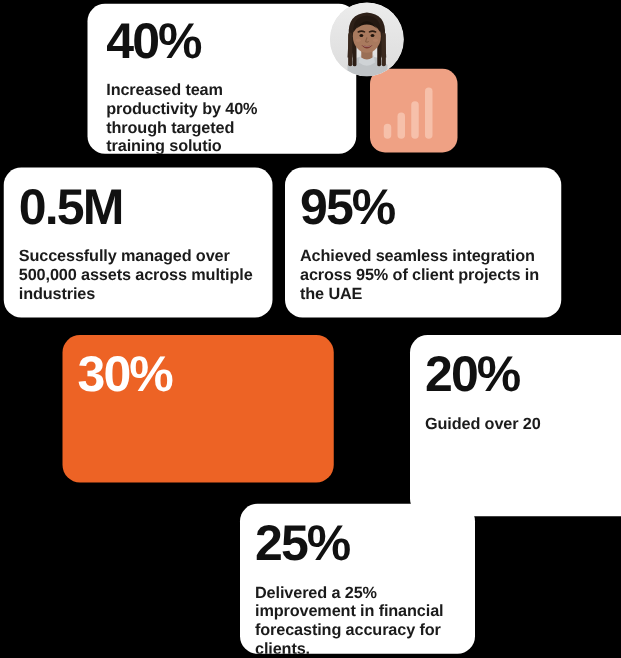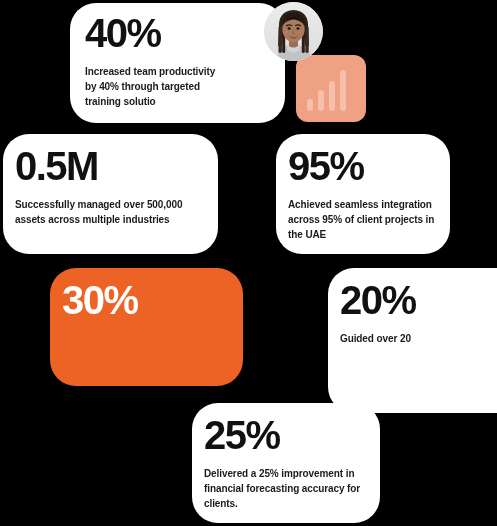--- a/index.html
+++ b/index.html
@@ -17,21 +17,21 @@
   #stage {
     position: relative;
     width: 497px;
     height: 526px;
     background: #000000;
   }
 
   .card {
     position: absolute;
     box-sizing: border-box;
-    border-radius: 26px;
+    border-radius: 14px;
     background: #ffffff;
     overflow: hidden;
   }
   .card.orange {
     background: #ED6325;
   }
 
   .card-inner {
     position: absolute;
     left: 12px;
@@ -49,21 +49,21 @@
     margin: 0;
     white-space: nowrap;
   }
   .card.orange .stat-value {
     color: #ffffff;
   }
 
   .stat-desc {
     font-family: "Liberation Sans", sans-serif;
     font-weight: bold;
-    font-size: 10px;
+    font-size: 13px;
     line-height: 15px;
     letter-spacing: -0.1px;
     color: #1b1b1b;
     margin: 0;
     padding-top: 9px;
   }
   .card.orange .stat-desc {
     color: #ffffff;
     font-weight: bold;
   }
@@ -176,28 +176,28 @@
     </svg>
   </div>
 
   <div class="card" id="card-assets" style="left:3px; top:134px; width:215px; height:120px;">
     <div class="card-inner">
       <p class="stat-value">0.5M</p>
       <p class="stat-desc">Successfully managed over 500,000 assets across multiple industries</p>
     </div>
   </div>
 
-  <div class="card" id="card-integration" style="left:228px; top:134px; width:174px; height:120px;margin-left:48px;">
+  <div class="card" id="card-integration" style="left:228px; top:134px; width:221px; height:120px;">
     <div class="card-inner">
       <p class="stat-value">95%</p>
       <p class="stat-desc">Achieved seamless integration across 95% of client projects in the UAE</p>
     </div>
   </div>
 
-  <div class="card orange" id="card-compliance" style="left:50px; top:268px; width:193px; height:118px;">
+  <div class="card orange" id="card-compliance" style="left:50px; top:268px; width:217px; height:118px;">
     <div class="card-inner">
       <p class="stat-value">30%</p>
     </div>
   </div>
 
   <div class="card" id="card-guided" style="left:281px; top:268px; width:216px; height:145px;margin-left:47px;">
     <div class="card-inner">
       <p class="stat-value">20%</p>
       <p class="stat-desc">Guided over 20</p>
     </div>

